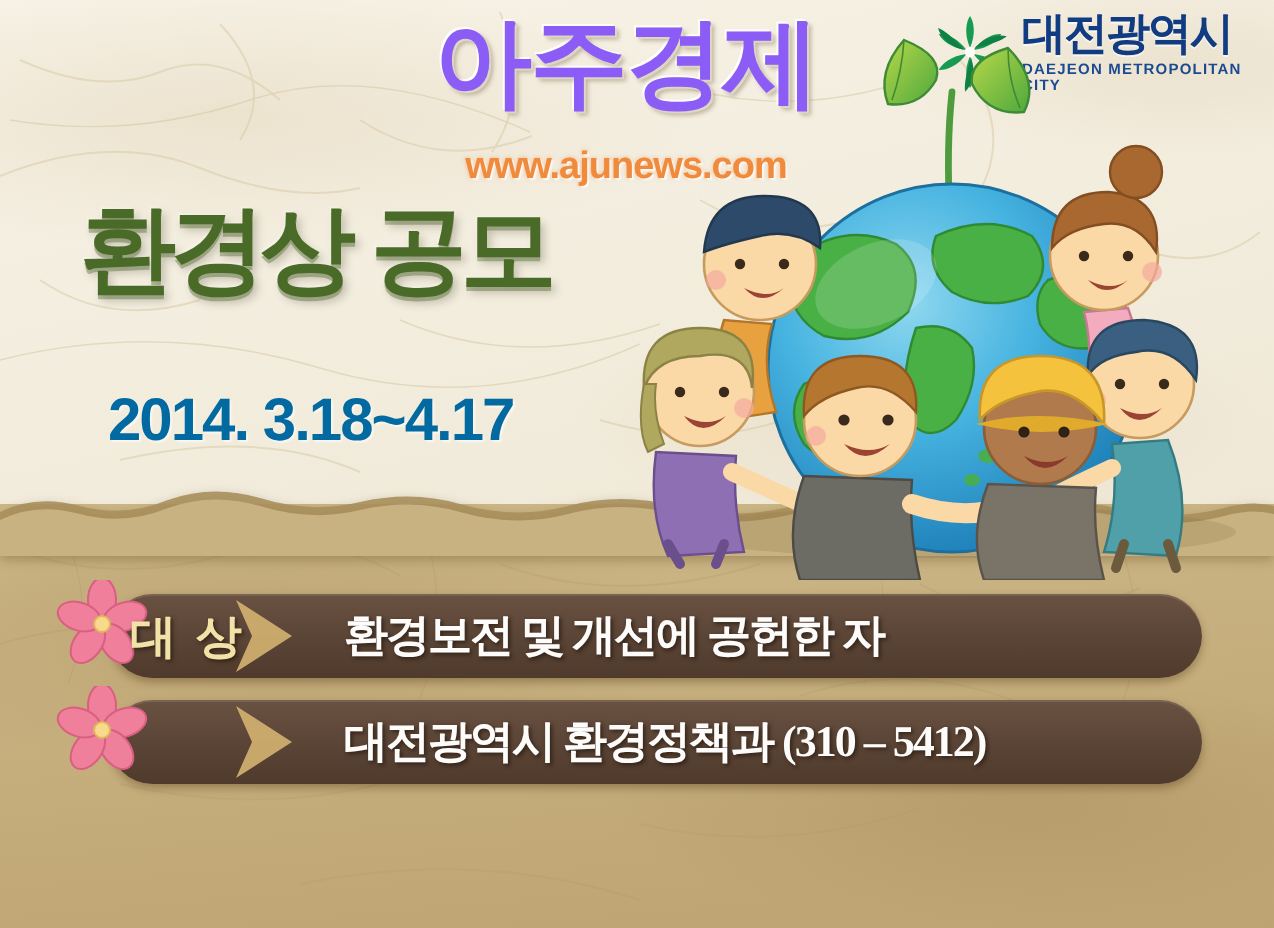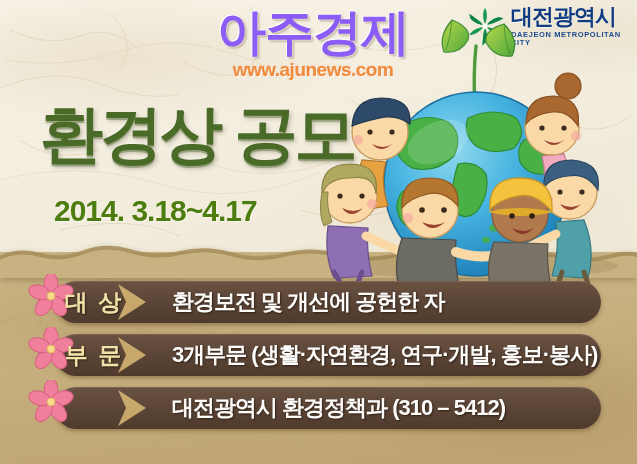--- a/index.html
+++ b/index.html
@@ -48,21 +48,21 @@
   }
   .wm-main{
     font-size:49px;font-weight:bold;line-height:1;
     color:#8b5cf6;
     letter-spacing:-1px;
     text-shadow:
       1px 1px 0 #ded6c4, 2px 2px 2px rgba(150,135,105,.55),
       -1px -1px 0 rgba(255,255,255,.9);
   }
   .wm-url{
-    margin-top:2px;
+    margin-top:16px;
     font-size:19px;font-weight:bold;letter-spacing:-.5px;
     color:#f08a3c;
     text-shadow:1px 1px 1px rgba(255,255,255,.85), 0 0 2px rgba(240,138,60,.5);
   }
 
   
   .citylogo{position:absolute;left:465px;top:6px;display:flex;align-items:center;gap:6px;}
   .citylogo .mark{width:40px;height:40px;flex:0 0 auto;}
   .citylogo .names{line-height:1;}
   .city-ko{
@@ -82,40 +82,40 @@
     display:flex;align-items:center;justify-content:center;
   }
   .badge span{
     font-size:23px;font-weight:bold;color:#fff;letter-spacing:-1px;
     text-shadow:1px 1px 2px rgba(150,50,65,.45);
   }
 
   
   .title{
     position:absolute;left:40px;top:102px;width:330px;
-    font-size:63px;font-weight:bold;line-height:1.02;
+    font-size:48px;font-weight:bold;line-height:1.02;
     color:#4a6b27;letter-spacing:-3px;white-space:nowrap;
     text-shadow:
       0 2px 0 rgba(60,88,30,.35),
       2px 3px 4px rgba(80,80,50,.30),
       -1px -1px 0 rgba(255,255,255,.25);
   }
 
   
   .date{
     position:absolute;left:54px;top:194px;
-    font-size:30px;font-weight:bold;color:#4d7c0f;letter-spacing:-1px;
+    font-size:30px;font-weight:bold;color:#0369a1;letter-spacing:-1px;
     text-shadow:1px 1px 1px rgba(255,255,255,.6);
   }
 
   
   .illo{position:absolute;left:318px;top:14px;width:319px;height:276px;}
 
   
-  .rows{position:absolute;left:0;top:276px;width:549px;}
+  .rows{position:absolute;left:0;top:292px;width:549px;font-family:Liberation Serif, serif;}
   .row{position:relative;height:53px;}
   .bar{
     position:absolute;left:55px;top:5px;width:546px;height:42px;
     border-radius:21px;
     background:linear-gradient(180deg,#6a5242 0%,#5b4536 50%,#503a2c 100%);
     box-shadow:0 2px 4px rgba(80,55,25,.40), inset 0 1px 0 rgba(255,255,255,.10);
   }
   .chev{position:absolute;left:116px;top:5px;width:34px;height:42px;}
   .flower{position:absolute;left:28px;top:-2px;width:46px;height:44px;}
   .rlabel{
@@ -352,38 +352,20 @@
           <ellipse cx="0" cy="-12" rx="7" ry="11" transform="rotate(144)"></ellipse>
           <ellipse cx="0" cy="-12" rx="7" ry="11" transform="rotate(216)"></ellipse>
           <ellipse cx="0" cy="-12" rx="7" ry="11" transform="rotate(288)"></ellipse>
           <circle r="4" fill="#f9d98a" stroke="#dcb85f"></circle>
         </g>
       </svg>
       <div class="rlabel">대 상</div>
       <div class="rvalue">환경보전 및 개선에 공헌한 자</div>
     </div>
 
-    <div class="row">
-      <div class="bar"></div>
-      <svg class="chev" viewBox="0 0 34 42">
-        <path d="M2 3 L30 21 L2 39 L10 21 Z" fill="#cdae6e" opacity=".95"></path>
-      </svg>
-      <svg class="flower" viewBox="0 0 46 44">
-        <g transform="translate(23,22)" fill="#ef7f9b" stroke="#d95f80" stroke-width="1">
-          <ellipse cx="0" cy="-12" rx="7" ry="11"></ellipse>
-          <ellipse cx="0" cy="-12" rx="7" ry="11" transform="rotate(72)"></ellipse>
-          <ellipse cx="0" cy="-12" rx="7" ry="11" transform="rotate(144)"></ellipse>
-          <ellipse cx="0" cy="-12" rx="7" ry="11" transform="rotate(216)"></ellipse>
-          <ellipse cx="0" cy="-12" rx="7" ry="11" transform="rotate(288)"></ellipse>
-          <circle r="4" fill="#f9d98a" stroke="#dcb85f"></circle>
-        </g>
-      </svg>
-      <div class="rlabel">부 문</div>
-      <div class="rvalue">3개부문 (생활·자연환경, 연구·개발, 홍보·봉사)</div>
-    </div>
 
     <div class="row">
       <div class="bar"></div>
       <svg class="chev" viewBox="0 0 34 42">
         <path d="M2 3 L30 21 L2 39 L10 21 Z" fill="#cdae6e" opacity=".95"></path>
       </svg>
       <svg class="flower" viewBox="0 0 46 44">
         <g transform="translate(23,22)" fill="#ef7f9b" stroke="#d95f80" stroke-width="1">
           <ellipse cx="0" cy="-12" rx="7" ry="11"></ellipse>
           <ellipse cx="0" cy="-12" rx="7" ry="11" transform="rotate(72)"></ellipse>

